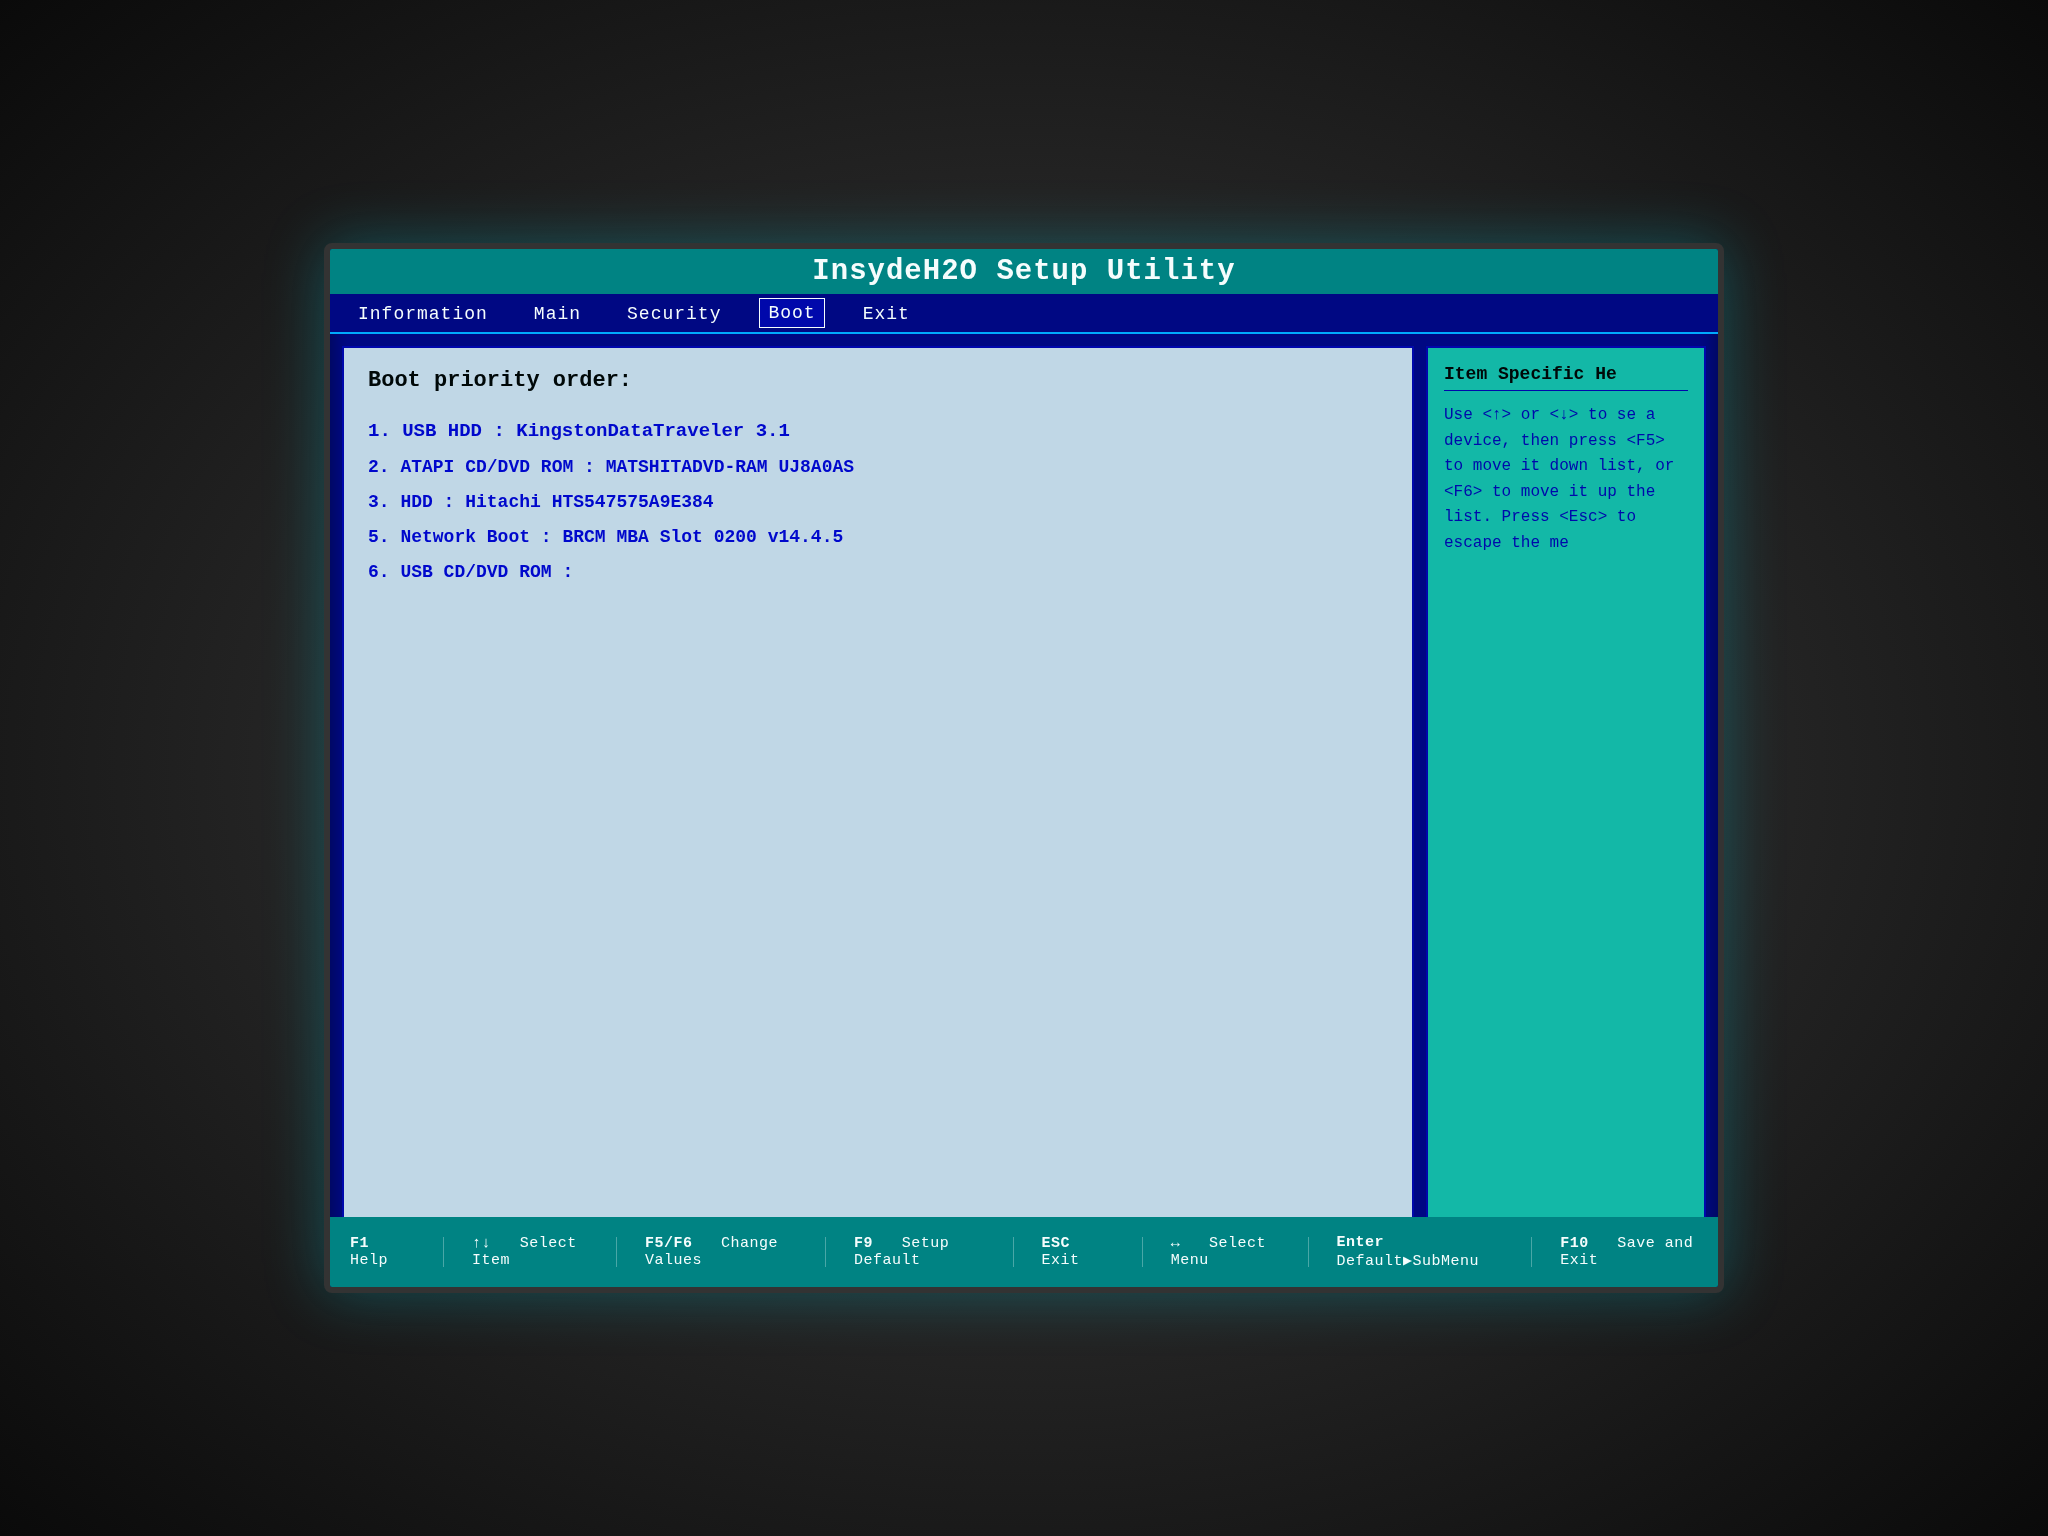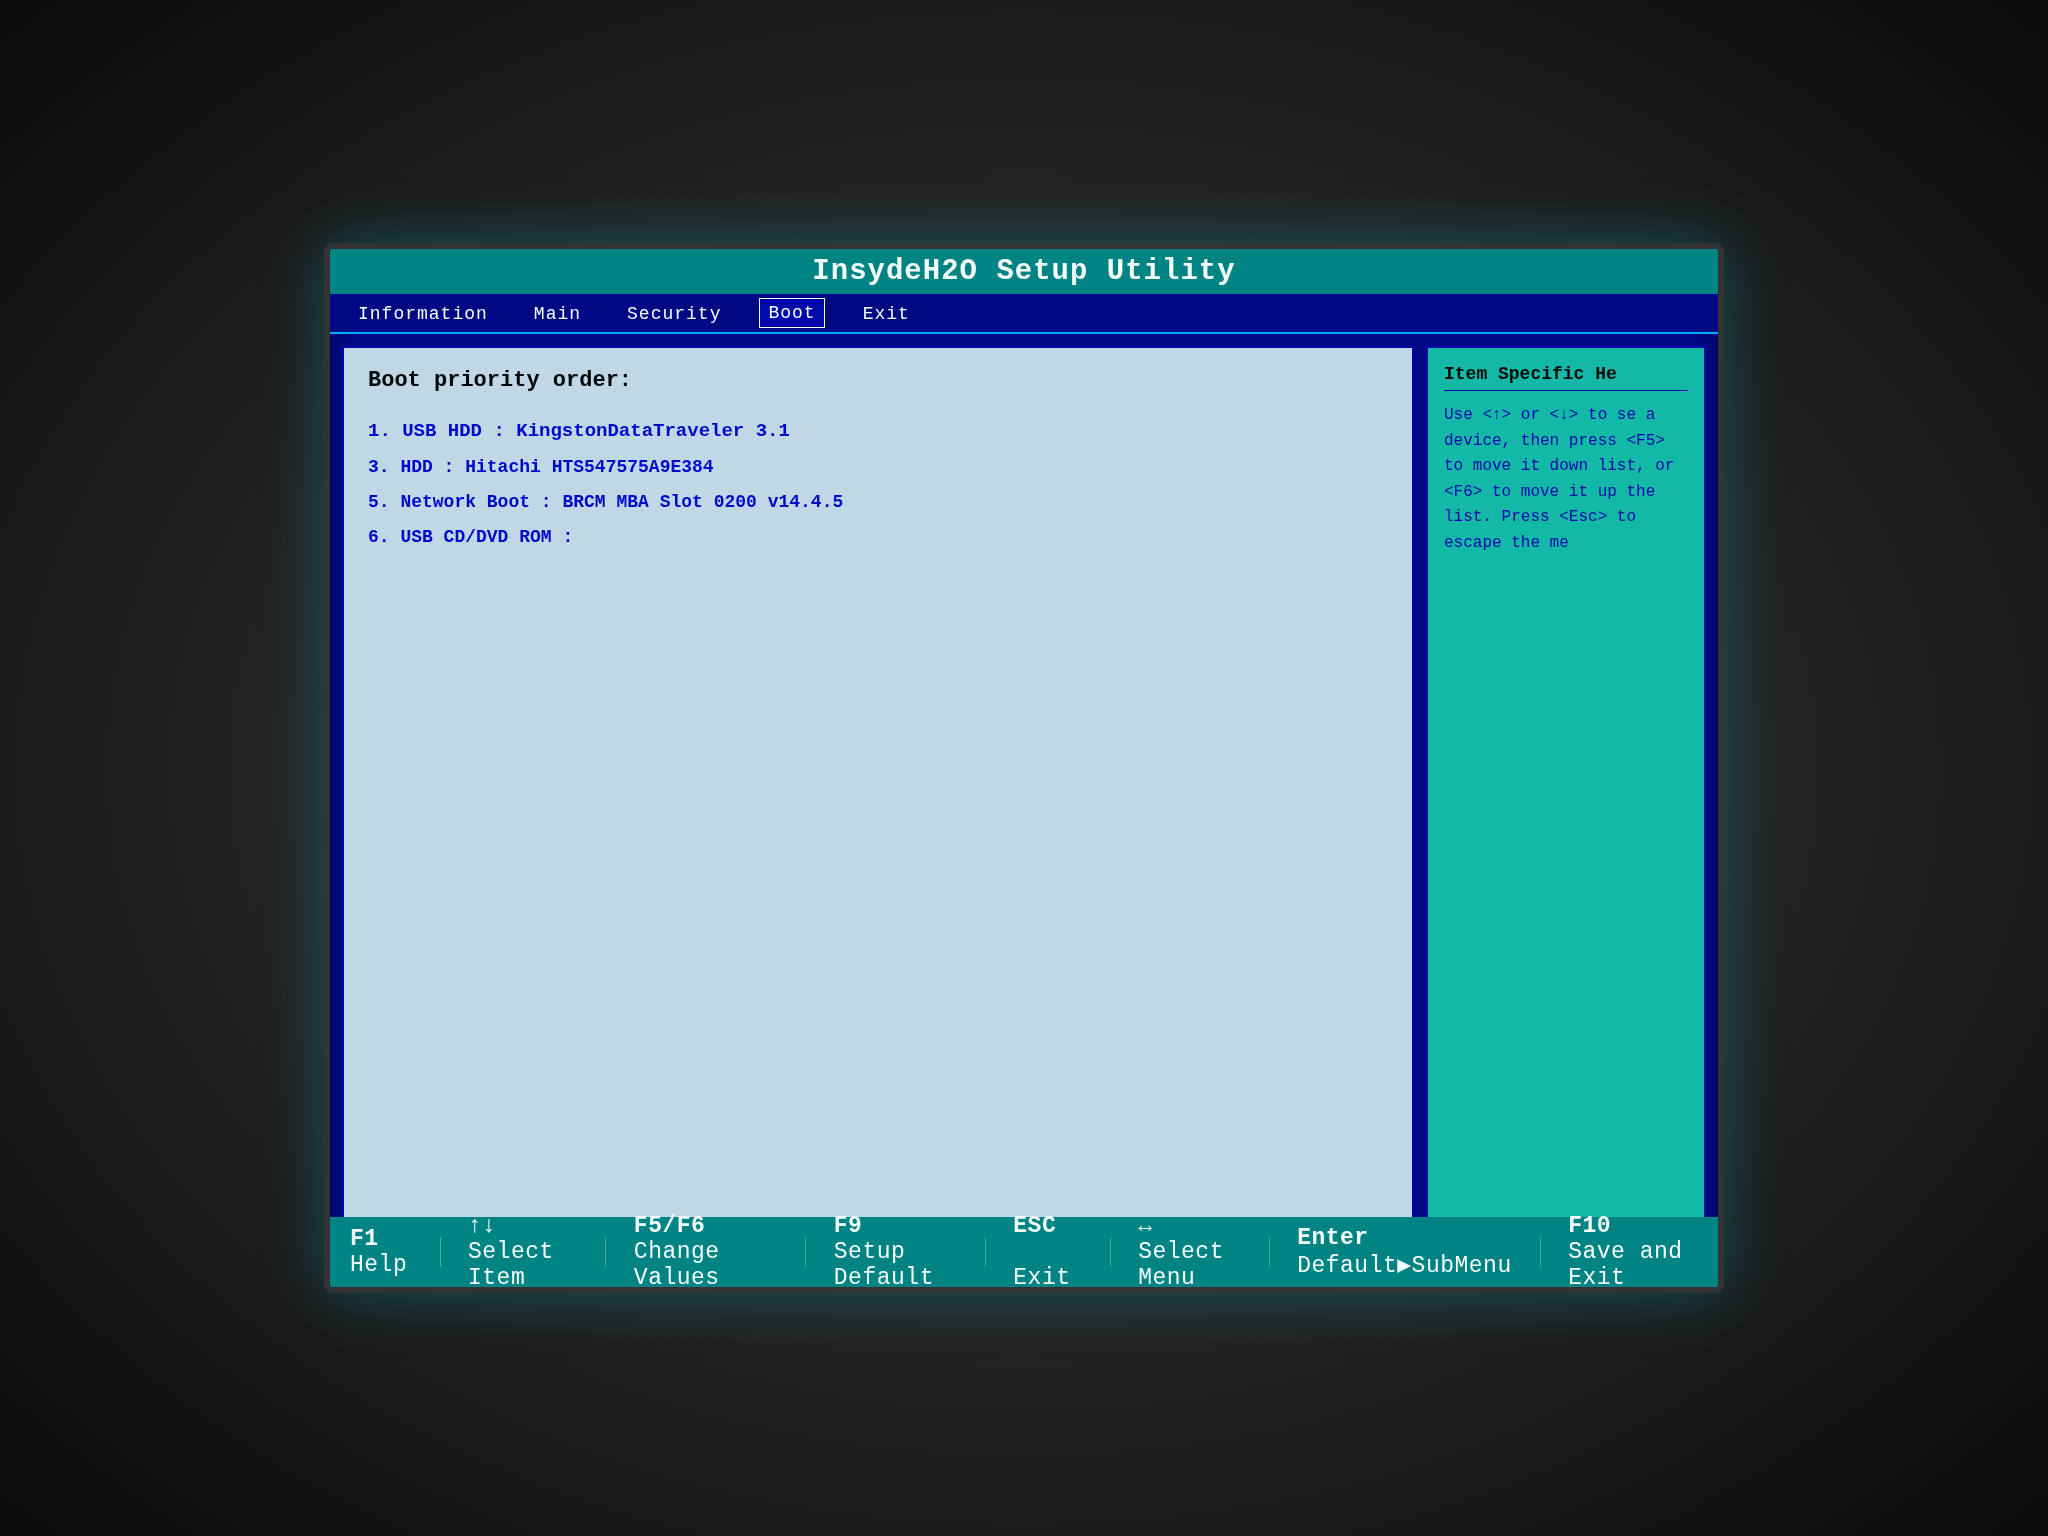--- a/index.html
+++ b/index.html
@@ -163,21 +163,21 @@
       gap: 20px;
       position: absolute;
       bottom: 0;
       left: 0;
       right: 0;
       height: 70px;
     }
 
     .status-item {
       color: #ffffff;
-      font-size: 23px;
+      font-size: 15px;
       font-family: 'Courier New', monospace;
       letter-spacing: 0.5px;
     }
 
     .status-key {
       color: #ffffff;
       font-weight: bold;
     }
 
     .status-separator {
@@ -217,20 +217,23 @@
 
     <div class="main-content">
 
       <div class="left-panel">
         <div class="boot-title">Boot priority order:</div>
 
         <ul class="boot-list">
           <li class="item-1">
             <span>1. USB HDD : KingstonDataTraveler 3.1</span>
           </li>
+          <li class="item-2">
+            <span>2. ATAPI CD/DVD ROM : MATSHITADVD-RAM UJ8A0AS</span>
+          </li>
           <li class="item-3">
             <span>3. HDD : Hitachi HTS547575A9E384</span>
           </li>
           <li class="item-5">
             <span>5. Network Boot : BRCM MBA Slot 0200 v14.4.5</span>
           </li>
           <li class="item-6">
             <span>6. USB CD/DVD ROM :</span>
           </li>
         </ul>

